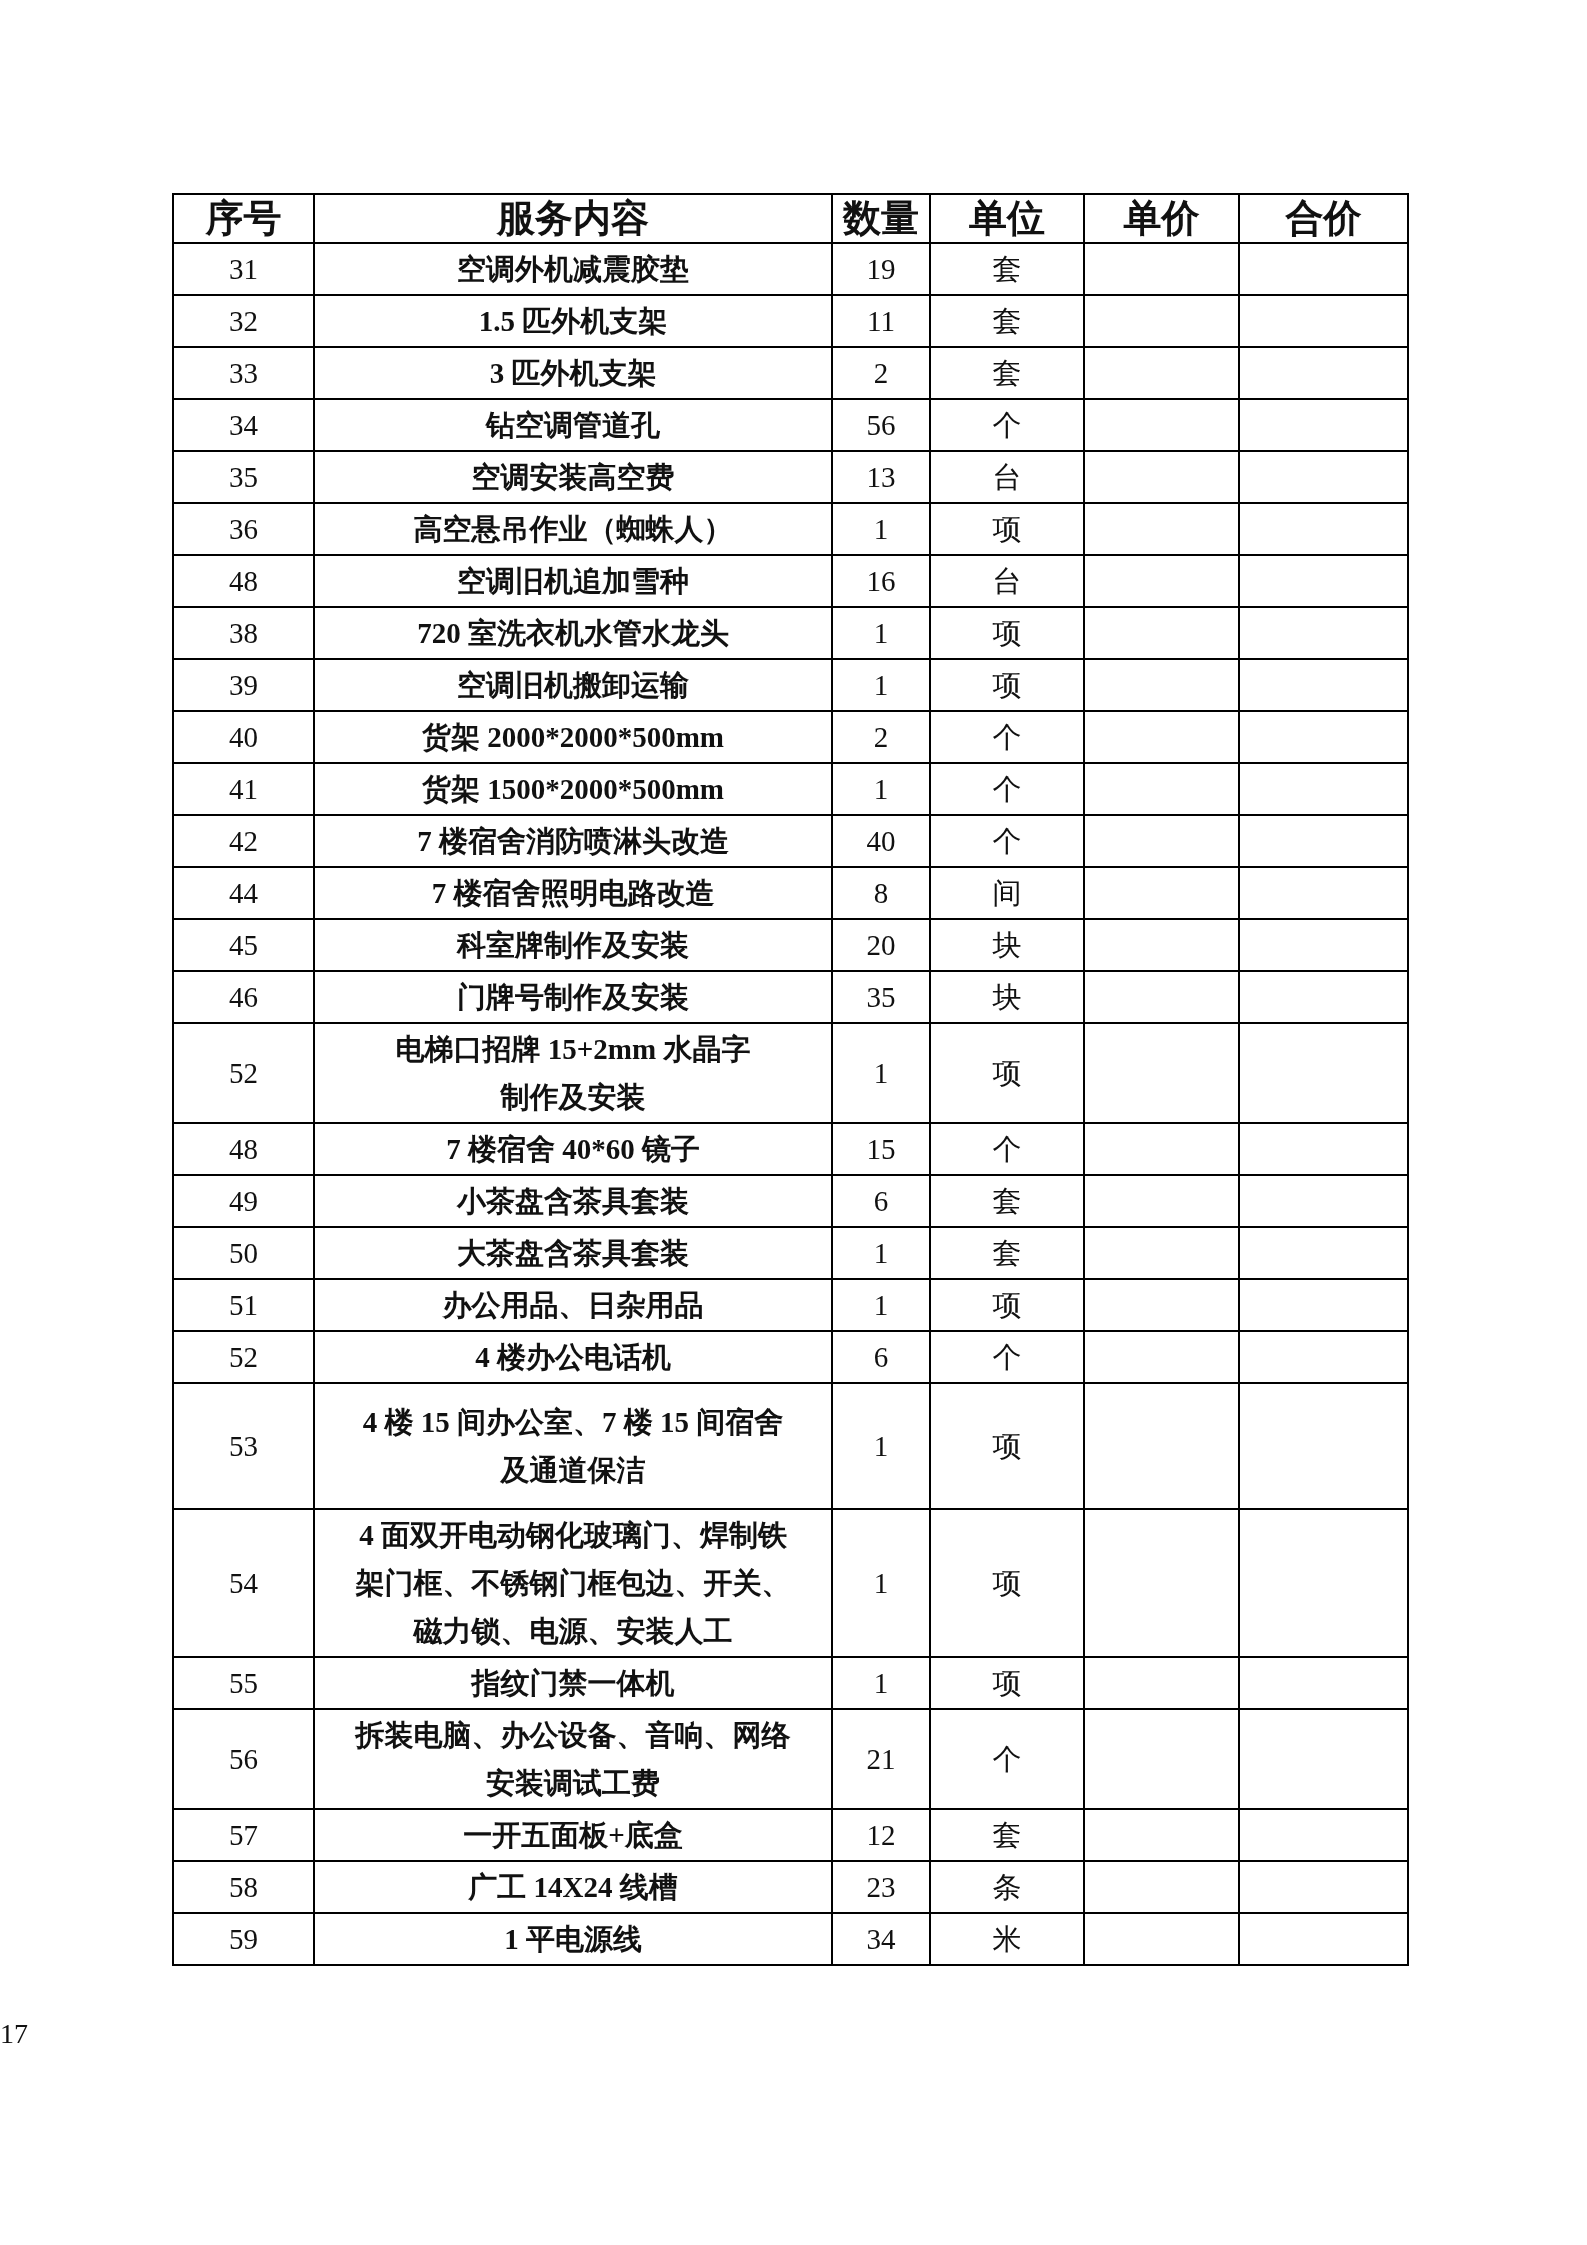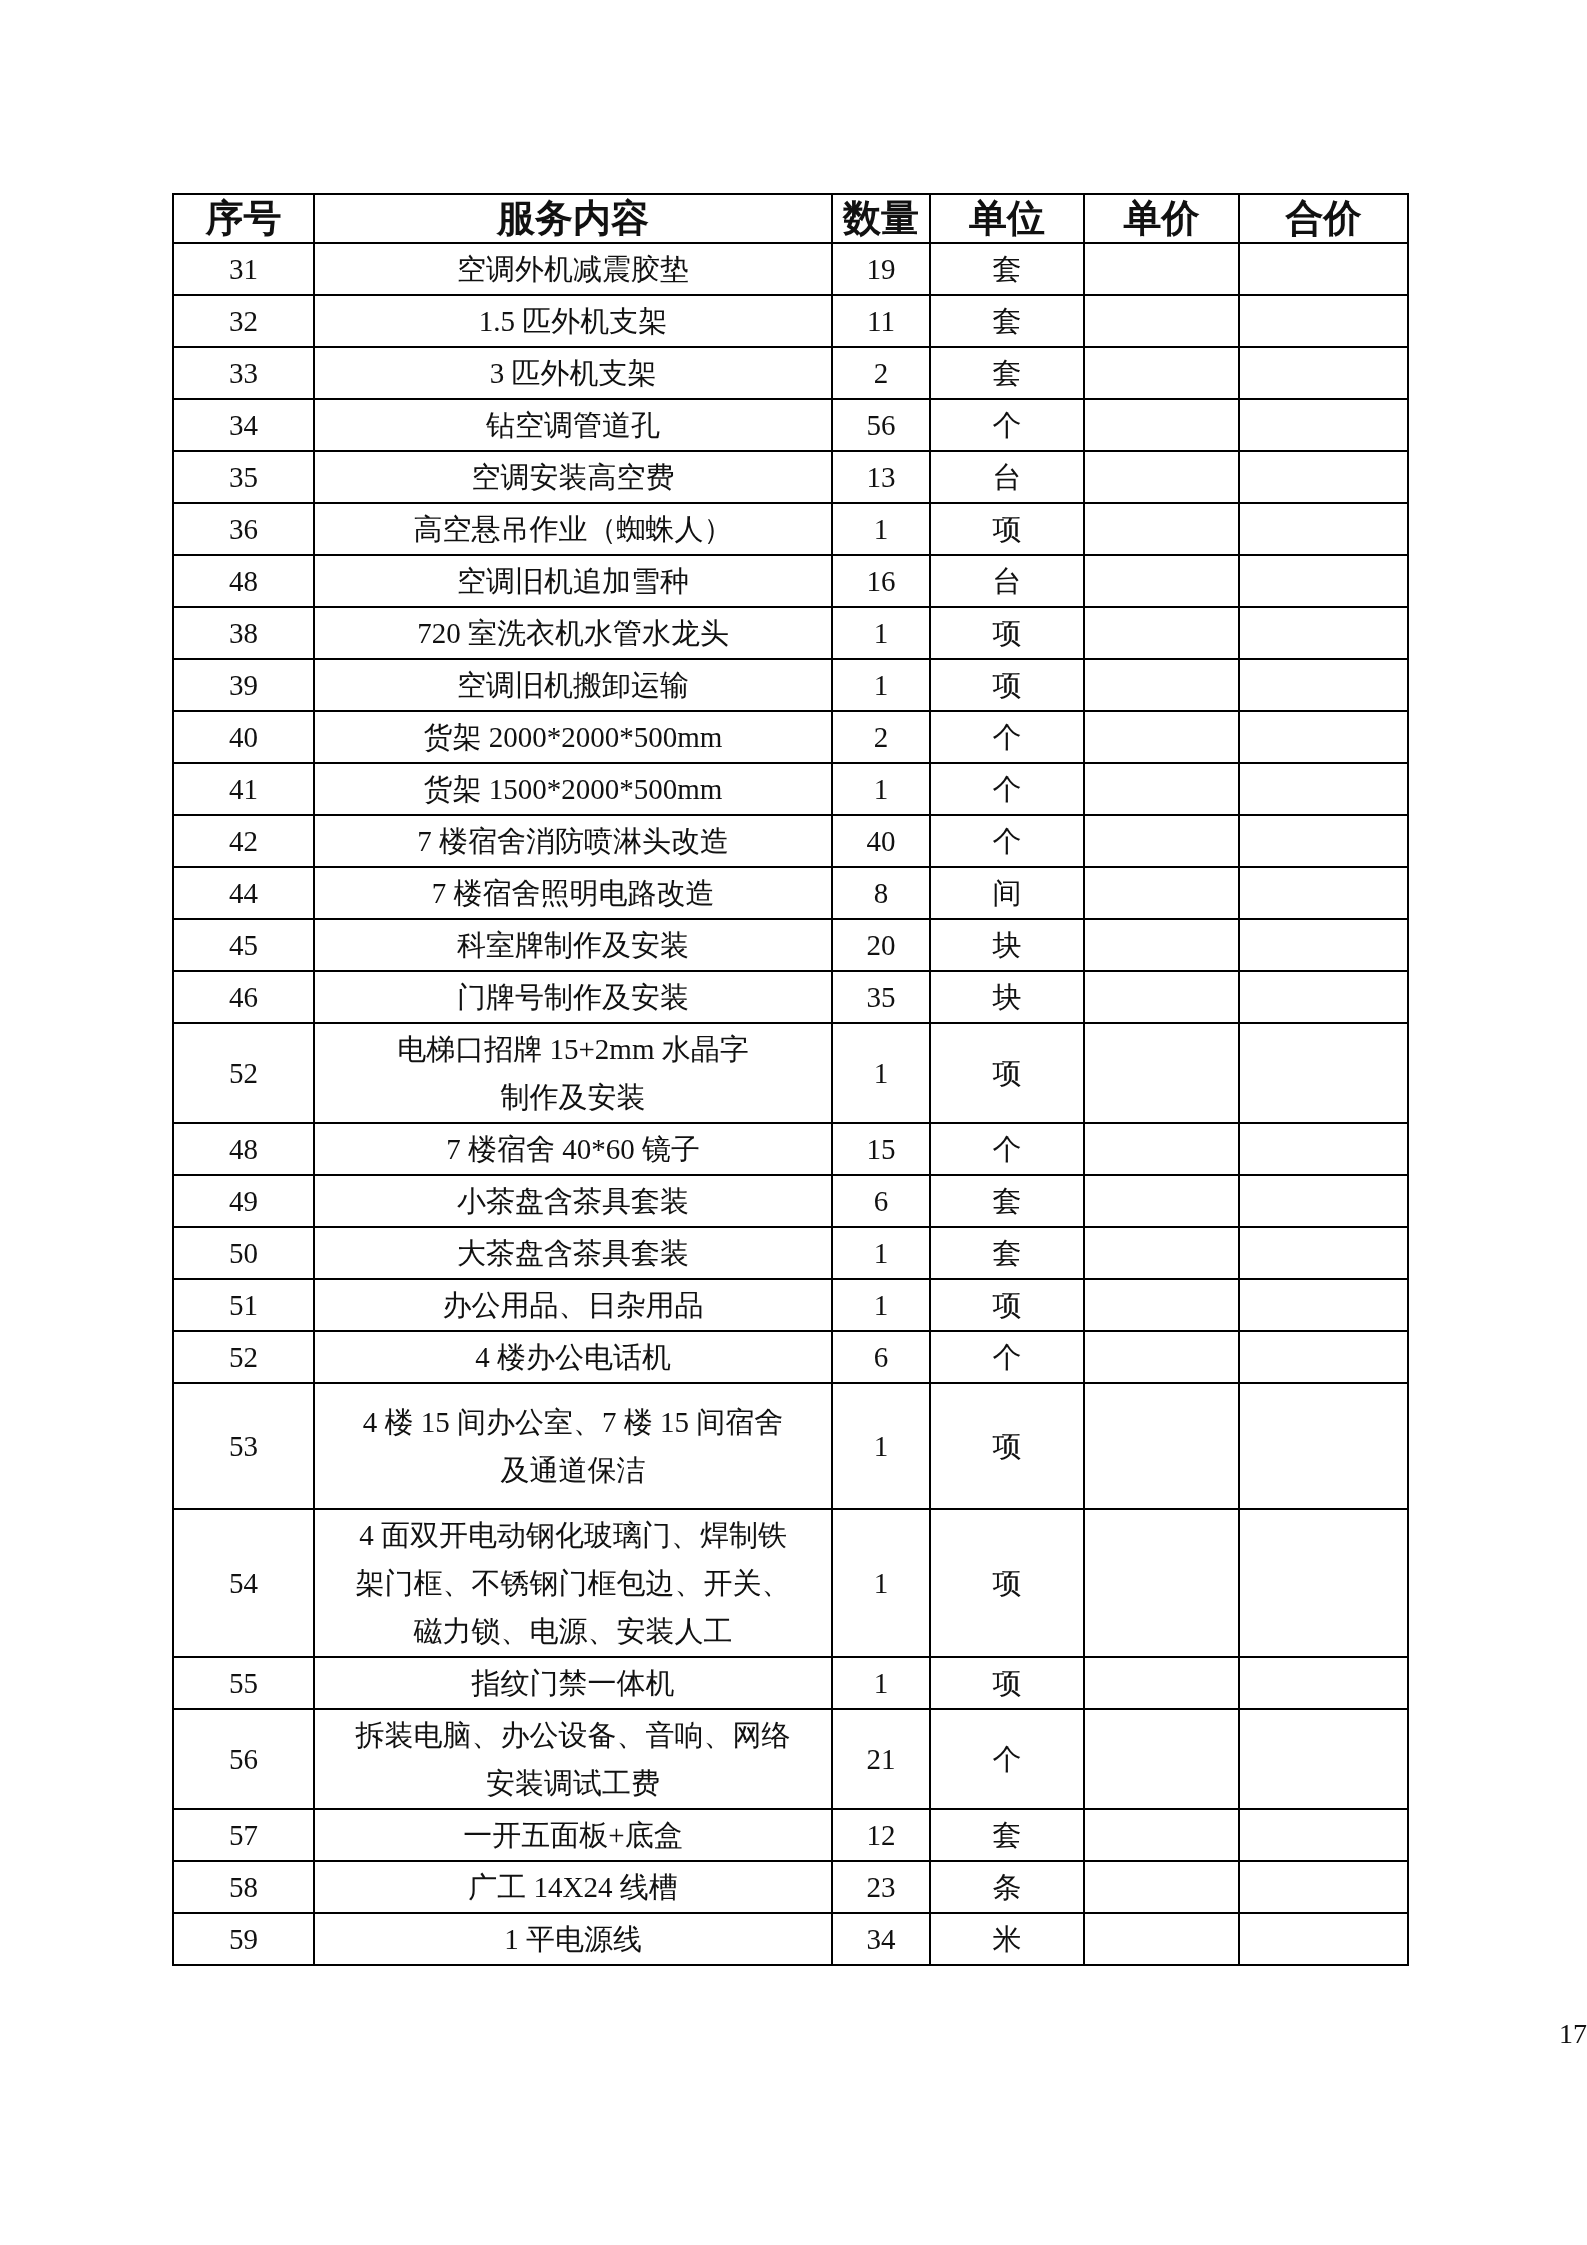--- a/index.html
+++ b/index.html
@@ -40,27 +40,28 @@
     line-height: 48px;
   }
   .col-no    { width: 141px; }
   .col-desc  { width: 518px; }
   .col-qty   { width: 98px;  }
   .col-unit  { width: 154px; }
   .col-price { width: 155px; }
   .col-total { width: 169px; }
   .content-cell {
     white-space: pre-line;
+    font-weight: bold;
   }
   tr[data-row="53"] td {
     height: 122px;
   }
   .page-number {
     width: 100%;
-    text-align: right;
+    text-align: left;
     margin-top: 52px;
     font-size: 28px;
     color: #111111;
   }
 </style>
 </head>
 <body>
 
 <table class="doc-table">
   <colgroup>

